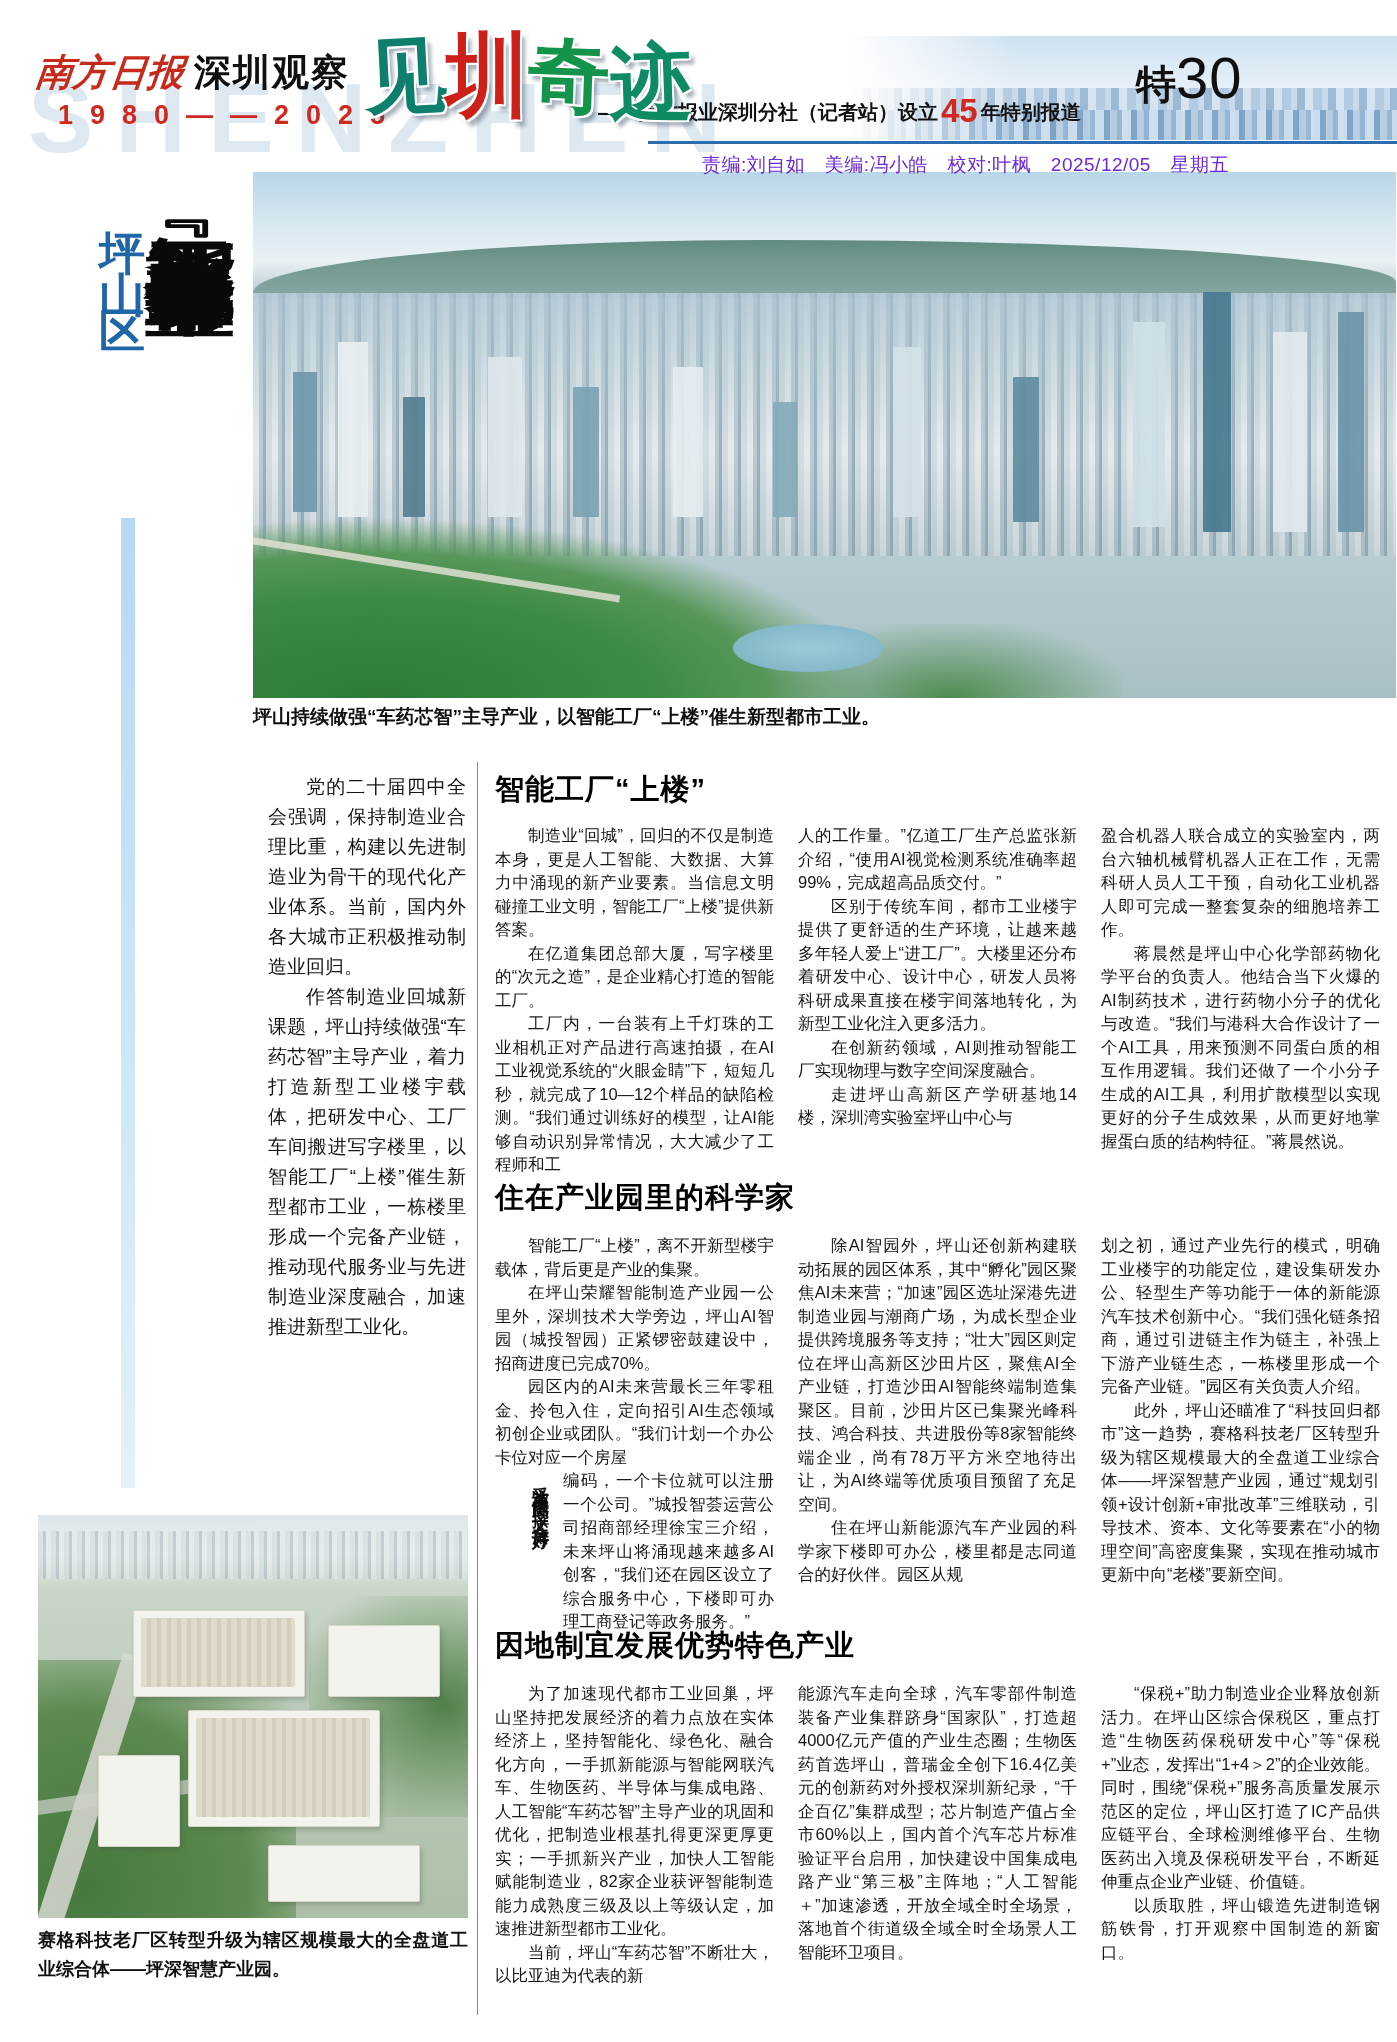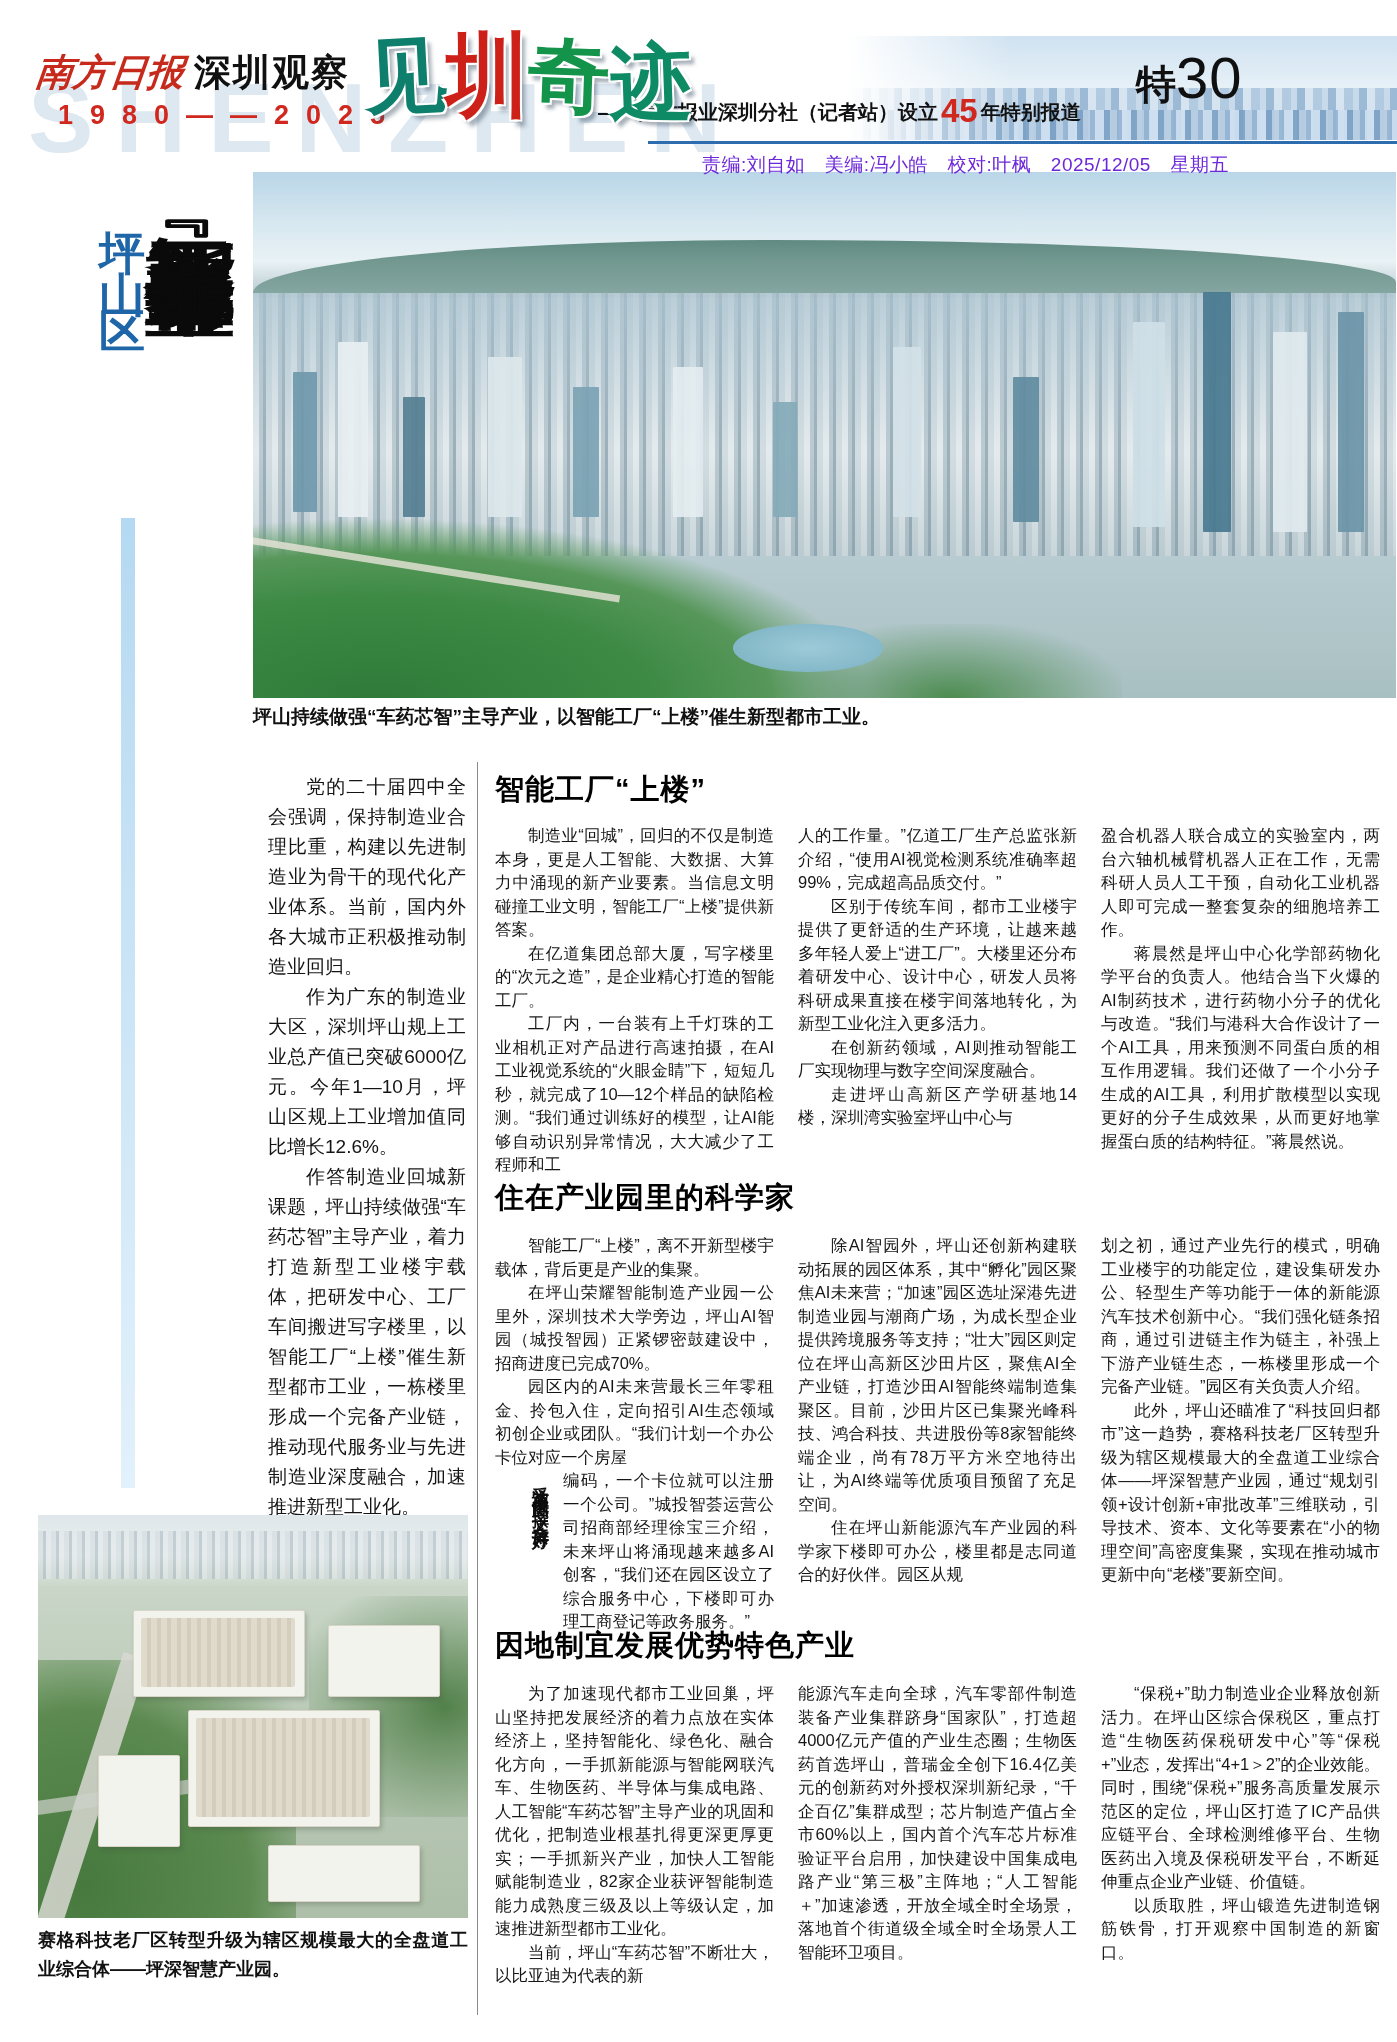--- a/index.html
+++ b/index.html
@@ -168,21 +168,20 @@
   <div class="pm-lake"></div>
   <div class="pm-road"></div>
 </div>
 
 <div class="caption-main" data-name="main-photo-caption">坪山持续做强“车药芯智”主导产业，以智能工厂“上楼”催生新型都市工业。</div>
 
 <div class="divider" data-name="column-divider"></div>
 
 <div class="intro" data-name="intro-column">
   <p data-name="intro-paragraph">党的二十届四中全会强调，保持制造业合理比重，构建以先进制造业为骨干的现代化产业体系。当前，国内外各大城市正积极推动制造业回归。</p>
-  <p data-name="intro-paragraph">作为广东的制造业大区，深圳坪山规上工业总产值已突破6000亿元。今年1—10月，坪山区规上工业增加值同比增长12.6%。</p>
   <p data-name="intro-paragraph">作答制造业回城新课题，坪山持续做强“车药芯智”主导产业，着力打造新型工业楼宇载体，把研发中心、工厂车间搬进写字楼里，以智能工厂“上楼”催生新型都市工业，一栋楼里形成一个完备产业链，推动现代服务业与先进制造业深度融合，加速推进新型工业化。</p>
 </div>
 
 <div class="atitle" style="top:770px;" data-name="article-1-title">智能工厂“上楼”</div>
 <div class="cols" style="top:824px;justify-content:space-between;" data-name="article-1-body">
   <div class="acol" data-name="article-1-col-1">
     <p data-name="article-paragraph">制造业“回城”，回归的不仅是制造本身，更是人工智能、大数据、大算力中涌现的新产业要素。当信息文明碰撞工业文明，智能工厂“上楼”提供新答案。</p>
     <p data-name="article-paragraph">在亿道集团总部大厦，写字楼里的“次元之造”，是企业精心打造的智能工厂。</p>
     <p data-name="article-paragraph">工厂内，一台装有上千灯珠的工业相机正对产品进行高速拍摄，在AI工业视觉系统的“火眼金睛”下，短短几秒，就完成了10—12个样品的缺陷检测。“我们通过训练好的模型，让AI能够自动识别异常情况，大大减少了工程师和工</p>
   </div>
@@ -225,21 +224,21 @@
 <div class="atitle" style="top:1626px;" data-name="article-3-title">因地制宜发展优势特色产业</div>
 <div class="cols" style="top:1682px;justify-content:space-between;" data-name="article-3-body">
   <div class="acol" data-name="article-3-col-1">
     <p data-name="article-paragraph">为了加速现代都市工业回巢，坪山坚持把发展经济的着力点放在实体经济上，坚持智能化、绿色化、融合化方向，一手抓新能源与智能网联汽车、生物医药、半导体与集成电路、人工智能“车药芯智”主导产业的巩固和优化，把制造业根基扎得更深更厚更实；一手抓新兴产业，加快人工智能赋能制造业，82家企业获评智能制造能力成熟度三级及以上等级认定，加速推进新型都市工业化。</p>
     <p data-name="article-paragraph">当前，坪山“车药芯智”不断壮大，以比亚迪为代表的新</p>
   </div>
   <div class="acol" data-name="article-3-col-2">
     <p class="cont" data-name="article-paragraph">能源汽车走向全球，汽车零部件制造装备产业集群跻身“国家队”，打造超4000亿元产值的产业生态圈；生物医药首选坪山，普瑞金全创下16.4亿美元的创新药对外授权深圳新纪录，“千企百亿”集群成型；芯片制造产值占全市60%以上，国内首个汽车芯片标准验证平台启用，加快建设中国集成电路产业“第三极”主阵地；“人工智能＋”加速渗透，开放全域全时全场景，落地首个街道级全域全时全场景人工智能环卫项目。</p>
   </div>
   <div class="acol" data-name="article-3-col-3">
-    <p data-name="article-paragraph">“保税+”助力制造业企业释放创新活力。在坪山区综合保税区，重点打造“生物医药保税研发中心”等“保税+”业态，发挥出“4+1＞2”的企业效能。同时，围绕“保税+”服务高质量发展示范区的定位，坪山区打造了IC产品供应链平台、全球检测维修平台、生物医药出入境及保税研发平台，不断延伸重点企业产业链、价值链。</p>
+    <p data-name="article-paragraph">“保税+”助力制造业企业释放创新活力。在坪山区综合保税区，重点打造“生物医药保税研发中心”等“保税+”业态，发挥出“1+4＞2”的企业效能。同时，围绕“保税+”服务高质量发展示范区的定位，坪山区打造了IC产品供应链平台、全球检测维修平台、生物医药出入境及保税研发平台，不断延伸重点企业产业链、价值链。</p>
     <p data-name="article-paragraph">以质取胜，坪山锻造先进制造钢筋铁骨，打开观察中国制造的新窗口。</p>
   </div>
 </div>
 
 <div class="photo-bottom" data-name="bottom-aerial-photo">
   <div class="bp-citytex"></div>
   <div class="bp-green"></div>
   <div class="bp-green2"></div>
   <div class="bp-road"></div>
   <div class="bp-road2"></div>

